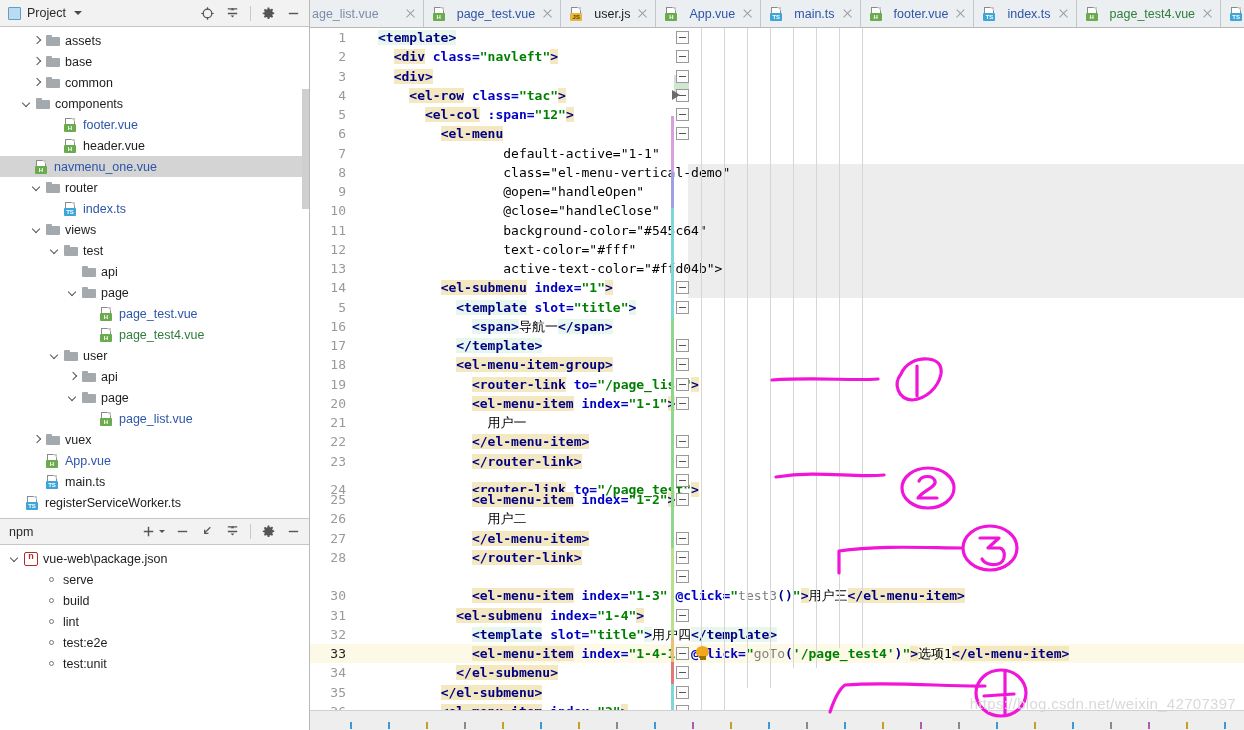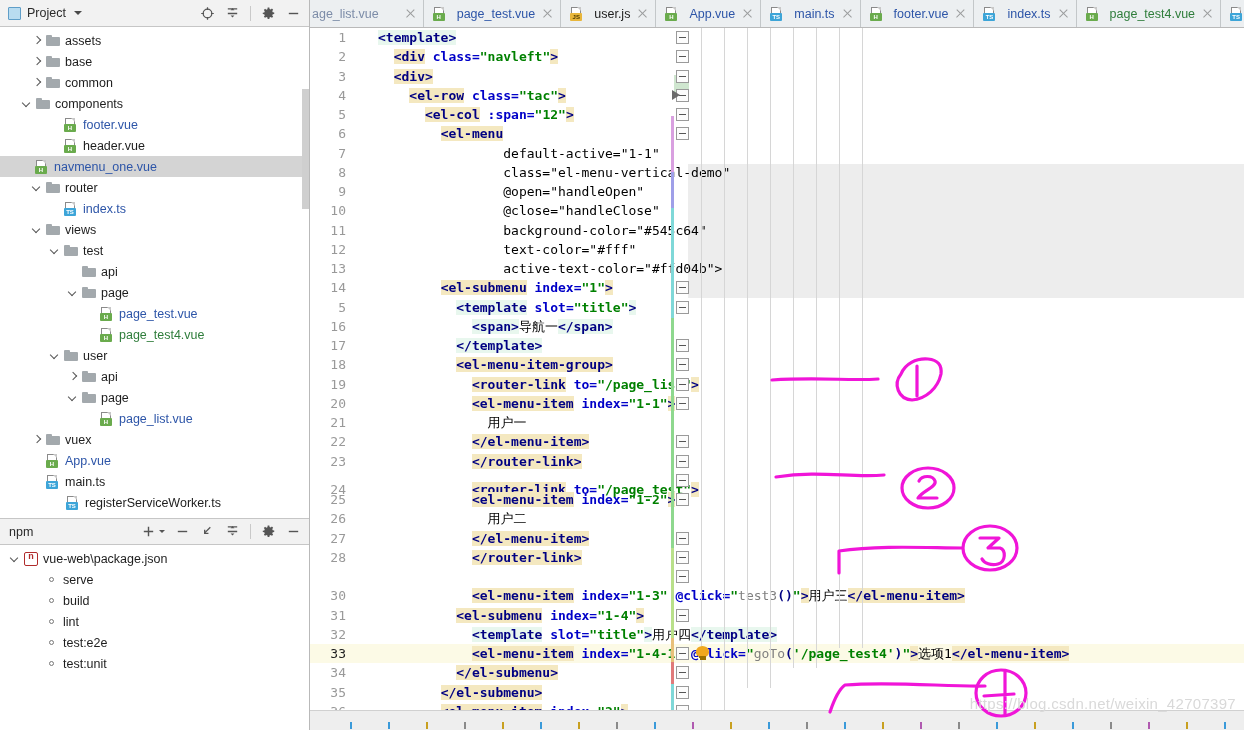--- a/index.html
+++ b/index.html
@@ -396,21 +396,21 @@
           <span class="fname blue">App.vue</span>
         </div>
         <div class="row" style="padding-left: 32px;">
           <span class="arrow"></span>
           <span class="fileic">
             <span class="pg"></span>
             <span class="lbl ts">TS</span>
           </span>
           <span class="fname dark">main.ts</span>
         </div>
-        <div class="row" style="padding-left: 52px;">
+        <div class="row" style="padding-left: 12px;">
           <span class="arrow"></span>
           <span class="fileic">
             <span class="pg"></span>
             <span class="lbl ts">TS</span>
           </span>
           <span class="fname dark">registerServiceWorker.ts</span>
         </div>
       </div>
     <div class="left-scroll"></div>
 

